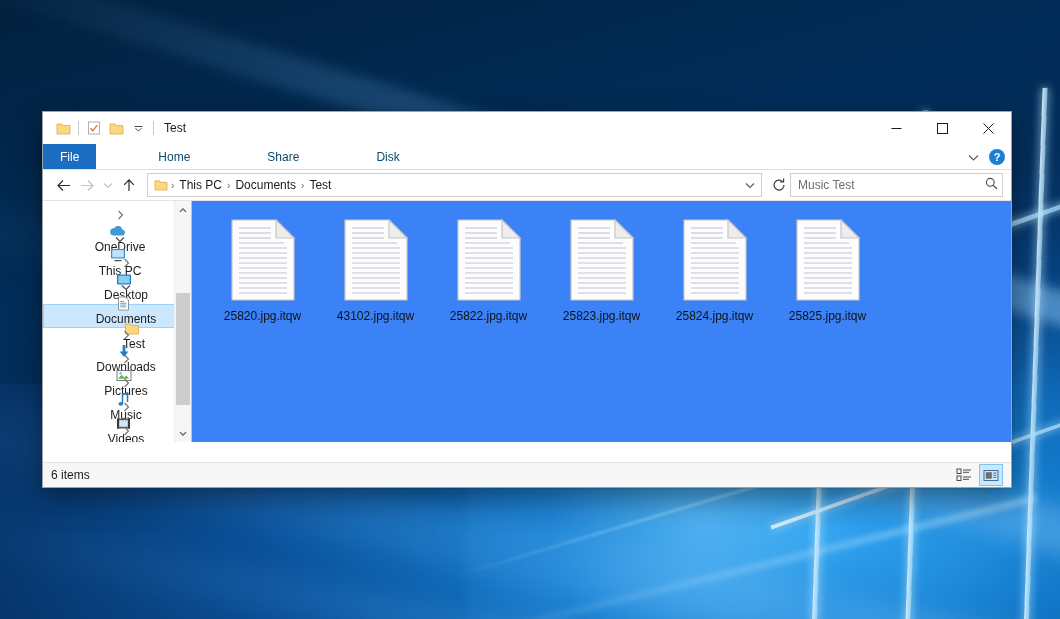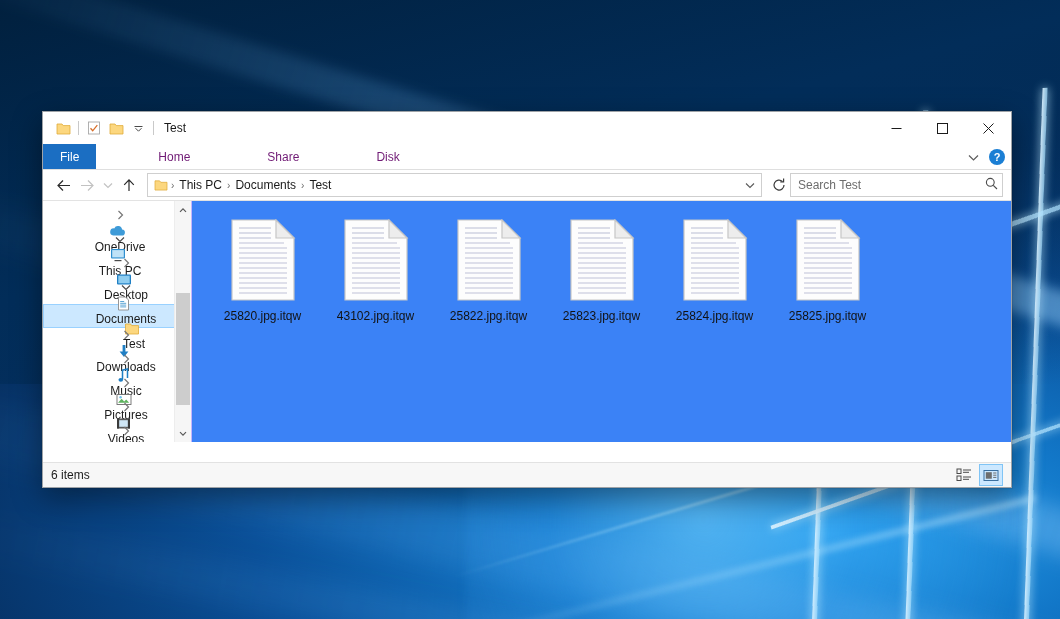--- a/index.html
+++ b/index.html
@@ -66,21 +66,21 @@
   .titlebar{height:32px;background:#fff;display:flex;align-items:center;position:relative;flex:0 0 32px;}
   .qat{display:flex;align-items:center;gap:0px;padding-left:9px;height:100%;}
   .qat-ico{width:22px;height:22px;display:flex;align-items:center;justify-content:center;}
   .qat-sep{width:1px;height:14px;background:#c9c9c9;margin:0 4px;}
   .title-text{font-size:12px;color:#1a1a1a;margin-left:6px;line-height:1;}
   .wctrls{position:absolute;right:0;top:0;height:32px;display:flex;}
   .wbtn{width:46px;height:32px;display:flex;align-items:center;justify-content:center;color:#1b1b1b;}
 
   
   .ribbon{height:25px;flex:0 0 25px;background:#fff;display:flex;align-items:stretch;position:relative;border-bottom:1px solid #dfdfdf;gap:47px;}
-  .tab{display:flex;align-items:center;padding:0 15px;font-size:12px;color:#701a75;line-height:1;}
+  .tab{display:flex;align-items:center;padding:0 15px;font-size:12px;color:#0c4a6e;line-height:1;}
   .tab.file{background:#1b6ec2;color:#fff;padding:0 17px;}
   .ribbon-right{position:absolute;right:6px;top:0;height:25px;display:flex;align-items:center;gap:10px;}
   .help-dot{width:16px;height:16px;border-radius:50%;background:#1b7fd4;color:#fff;font-size:11px;
             display:flex;align-items:center;justify-content:center;font-weight:bold;}
 
   
   .addrrow{height:30px;flex:0 0 30px;background:#fff;display:flex;align-items:center;padding:0 8px;gap:0;}
   .navbtn{width:24px;height:24px;display:flex;align-items:center;justify-content:center;color:#303030;}
   .navbtn.dim{color:#c2c2c2;}
   .navbtn.small{width:18px;}
@@ -259,21 +259,21 @@
     </div>
 
     <div class="refresh">
       <svg width="14" height="14" viewBox="0 0 14 14">
         <path d="M12 7a5 5 0 1 1-1.6-3.6" fill="none" stroke="#3a3a3a" stroke-width="1.2"></path>
         <path d="M11.6 0.6v3.3H8.3" fill="none" stroke="#3a3a3a" stroke-width="1.2"></path>
       </svg>
     </div>
 
     <div class="searchbox">
-      <div class="ph">Search Test</div>
+      <div class="ph">Music Test</div>
       <div>
         <svg width="13" height="13" viewBox="0 0 13 13">
           <circle cx="5.3" cy="5.3" r="3.9" fill="none" stroke="#4a4a4a" stroke-width="1.1"></circle>
           <path d="M8.3 8.3l3.7 3.7" stroke="#4a4a4a" stroke-width="1.1"></path>
         </svg>
       </div>
     </div>
   </div>
 
   <div class="bodyrow">
@@ -365,42 +365,42 @@
           <span>Downloads</span>
         </div>
 
         <div class="navitem ind2">
           <span class="chev">
             <svg width="7" height="10" viewBox="0 0 7 10">
                 <path d="M1.5 1l4 4-4 4" stroke="#767676" stroke-width="1.2" fill="none"></path>
               </svg>
           </span>
           <span class="nav-ico">
-            <svg width="13" height="15" viewBox="0 0 13 15">
-              <path d="M5.5 11.5V2.2l5-1.2v9" fill="none" stroke="#1f7fc4" stroke-width="1.5"></path>
-              <ellipse cx="3.8" cy="11.8" rx="2.3" ry="1.9" fill="#1f7fc4"></ellipse>
-            </svg>
-          </span>
-          <span>Music</span>
-        </div>
-
-        <div class="navitem ind2">
-          <span class="chev">
-            <svg width="7" height="10" viewBox="0 0 7 10">
-                <path d="M1.5 1l4 4-4 4" stroke="#767676" stroke-width="1.2" fill="none"></path>
-              </svg>
-          </span>
-          <span class="nav-ico">
             <svg width="16" height="13" viewBox="0 0 16 13">
               <rect x="1" y="1.5" width="14" height="10" fill="#fff" stroke="#6d6d6d" stroke-width=".9"></rect>
               <path d="M2 9.8l3.6-4 2.6 2.7 2-2 3 3.3z" fill="#5fb35f"></path>
               <circle cx="4.6" cy="4.2" r="1.2" fill="#6fc2e8"></circle>
             </svg>
           </span>
           <span>Pictures</span>
+        </div>
+
+        <div class="navitem ind2">
+          <span class="chev">
+            <svg width="7" height="10" viewBox="0 0 7 10">
+                <path d="M1.5 1l4 4-4 4" stroke="#767676" stroke-width="1.2" fill="none"></path>
+              </svg>
+          </span>
+          <span class="nav-ico">
+            <svg width="13" height="15" viewBox="0 0 13 15">
+              <path d="M5.5 11.5V2.2l5-1.2v9" fill="none" stroke="#1f7fc4" stroke-width="1.5"></path>
+              <ellipse cx="3.8" cy="11.8" rx="2.3" ry="1.9" fill="#1f7fc4"></ellipse>
+            </svg>
+          </span>
+          <span>Music</span>
         </div>
 
         <div class="navitem ind2">
           <span class="chev">
             <svg width="7" height="10" viewBox="0 0 7 10">
                 <path d="M1.5 1l4 4-4 4" stroke="#767676" stroke-width="1.2" fill="none"></path>
               </svg>
           </span>
           <span class="nav-ico">
             <svg width="15" height="13" viewBox="0 0 15 13">

